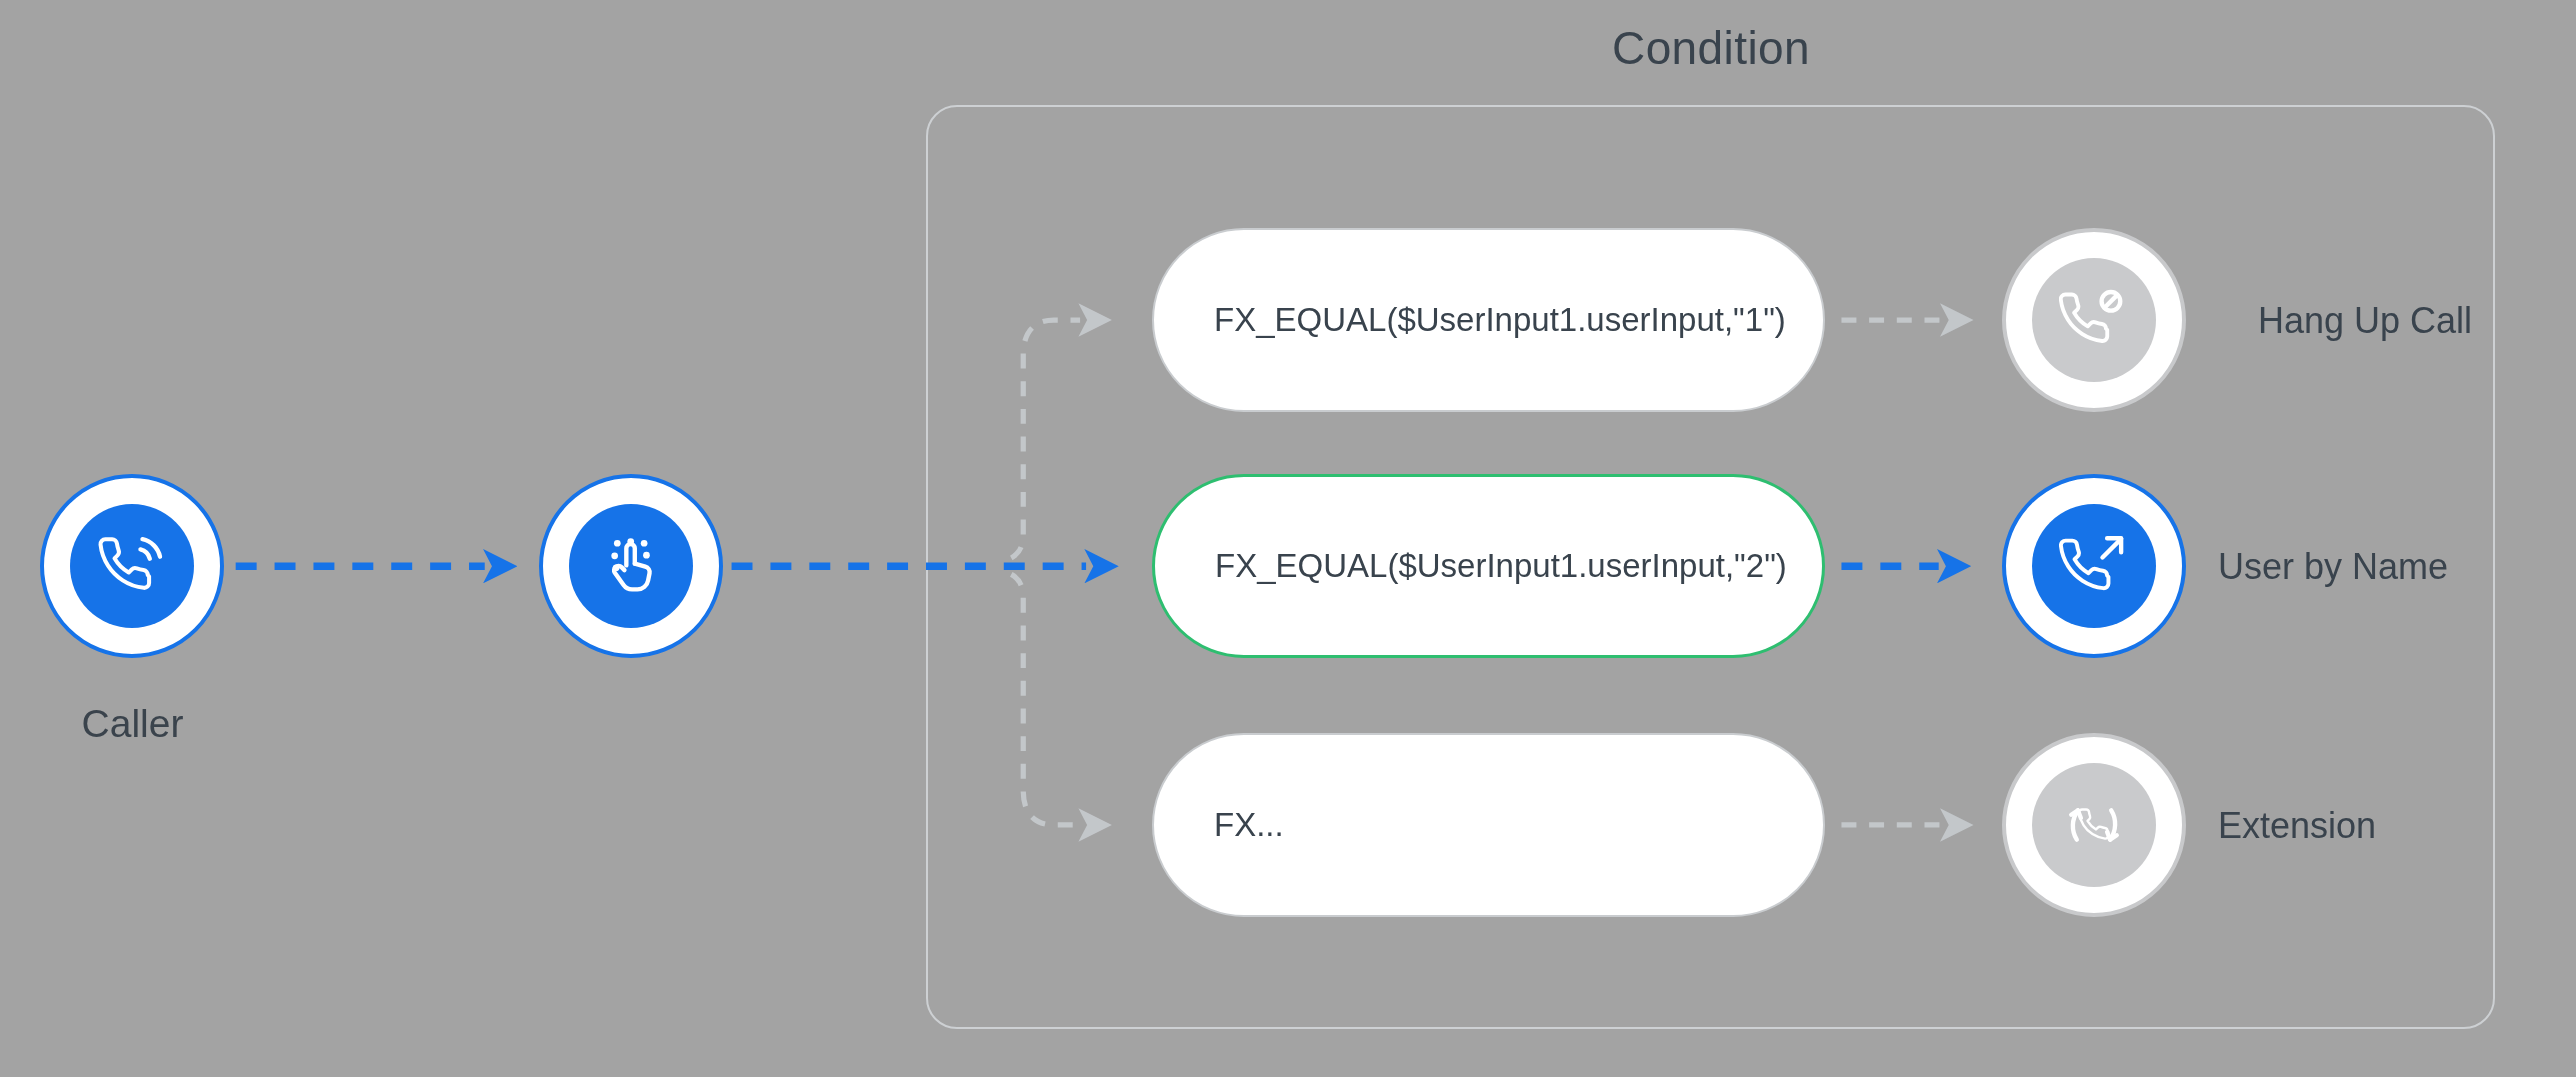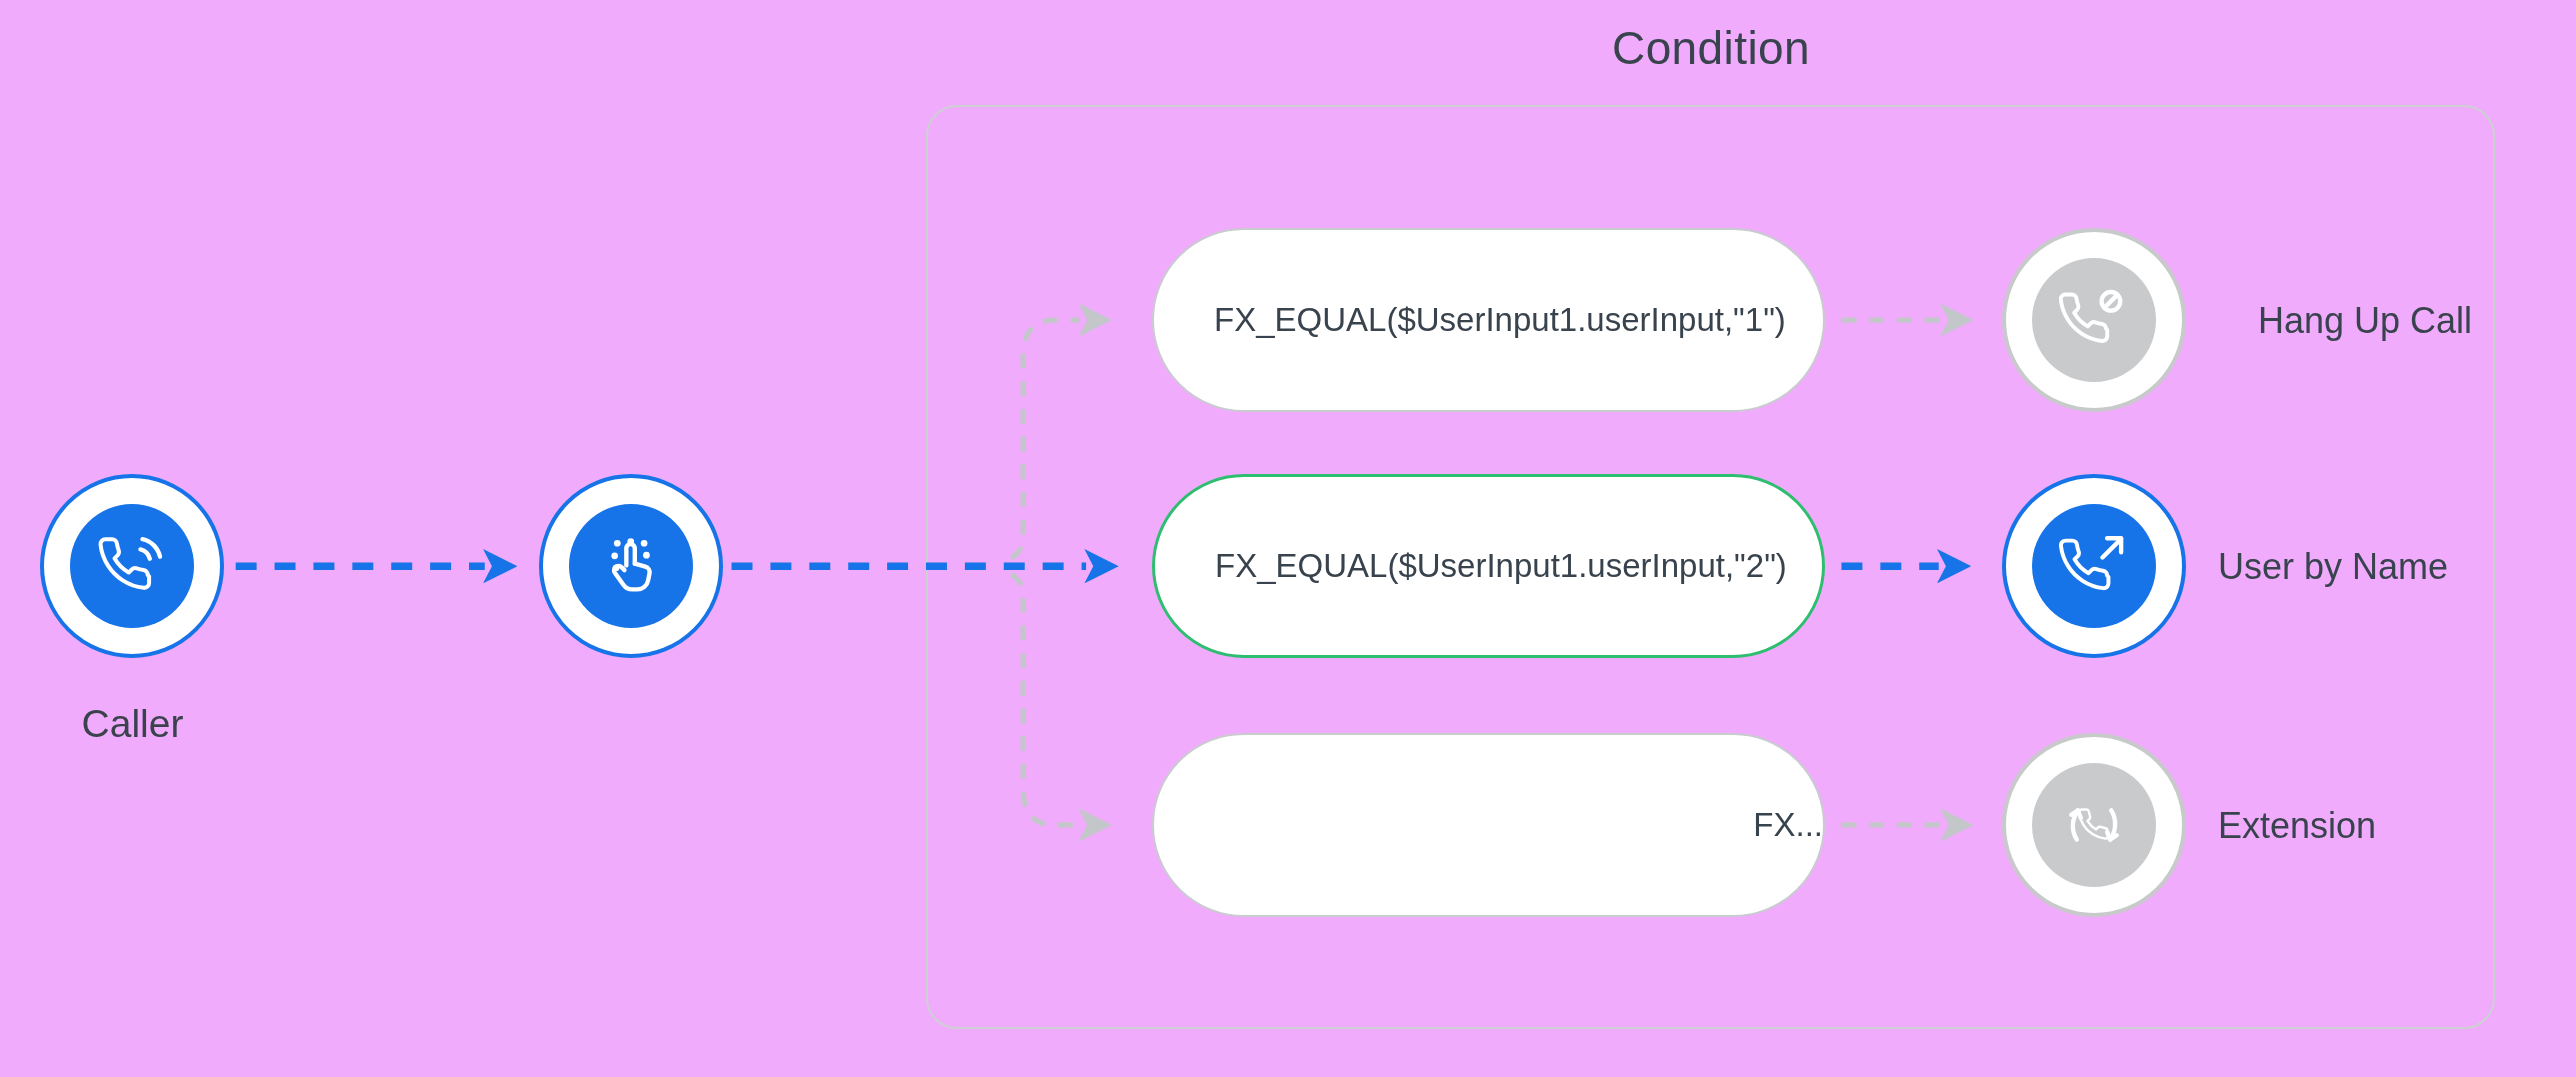--- a/index.html
+++ b/index.html
@@ -1,17 +1,17 @@
 <!DOCTYPE html>
 <html style="font-size:12px"><head>
 <meta charset="utf-8">
 <style>
   html,body{margin:0;padding:0;background:#ffffff;}
   .canvas{
-    position:relative;width:2576px;height:1077px;background:#f0abfc;
+    position:relative;width:2576px;height:1077px;background:#a3a3a3;
     font-family:"Liberation Sans", sans-serif;overflow:hidden;
   }
   .group-title{
     position:absolute;left:1337px;top:21px;width:748px;text-align:center;
     font-size:46px;font-weight:500;color:#39434D;letter-spacing:0.4px;
   }
   .cond-box{
     position:absolute;left:926px;top:105px;width:1569px;height:924px;
     border:2.2px solid #CDD0D3;border-radius:31px;box-sizing:border-box;background:transparent;
   }
@@ -100,21 +100,21 @@
       </svg>
     </div>
   </div>
 
   <div class="pill" style="top:228px;">
     <span>FX_EQUAL($UserInput1.userInput,"1")</span>
   </div>
   <div class="pill pill--green" style="top:474px;">
     <span>FX_EQUAL($UserInput1.userInput,"2")</span>
   </div>
-  <div class="pill" style="top:733px;justify-content:flex-end;">
+  <div class="pill" style="top:733px;">
     <span>FX...</span>
   </div>
 
   <div class="node" style="left:2002px;top:228px;">
     <div class="core">
       <svg viewBox="0 0 24 24">
         <path transform="translate(-1.5 1.5) scale(0.88)" d="M20.5 15.8v2.5a1.8 1.8 0 0 1-1.97 1.8 18 18 0 0 1-7.86-2.8 17.8 17.8 0 0 1-5.47-5.47A18 18 0 0 1 2.4 3.97 1.8 1.8 0 0 1 4.2 2h2.52a1.8 1.8 0 0 1 1.8 1.55c.11.86.32 1.7.62 2.52a1.8 1.8 0 0 1-.4 1.9L7.6 9.1a14.4 14.4 0 0 0 5.3 5.3l1.13-1.13a1.8 1.8 0 0 1 1.9-.4c.81.3 1.66.5 2.52.61a1.8 1.8 0 0 1 1.55 1.83z"></path>
         <circle cx="17.8" cy="5.6" r="3.2"></circle>
         <line x1="15.6" y1="7.8" x2="20" y2="3.4"></line>
       </svg>

